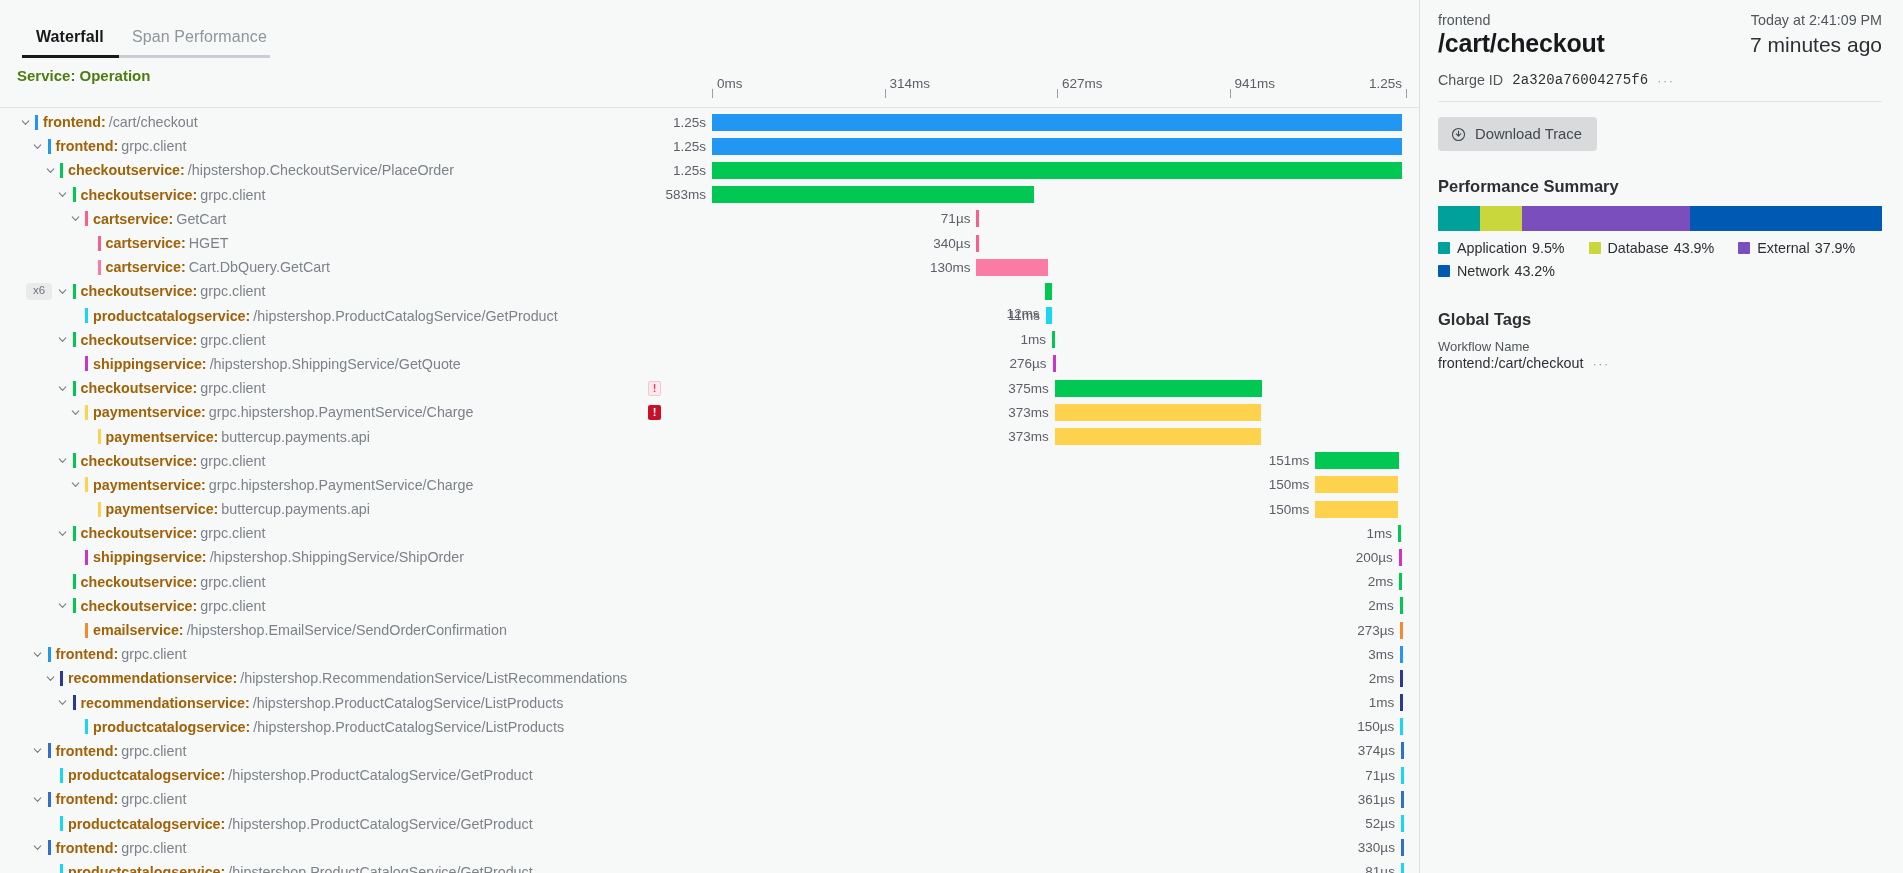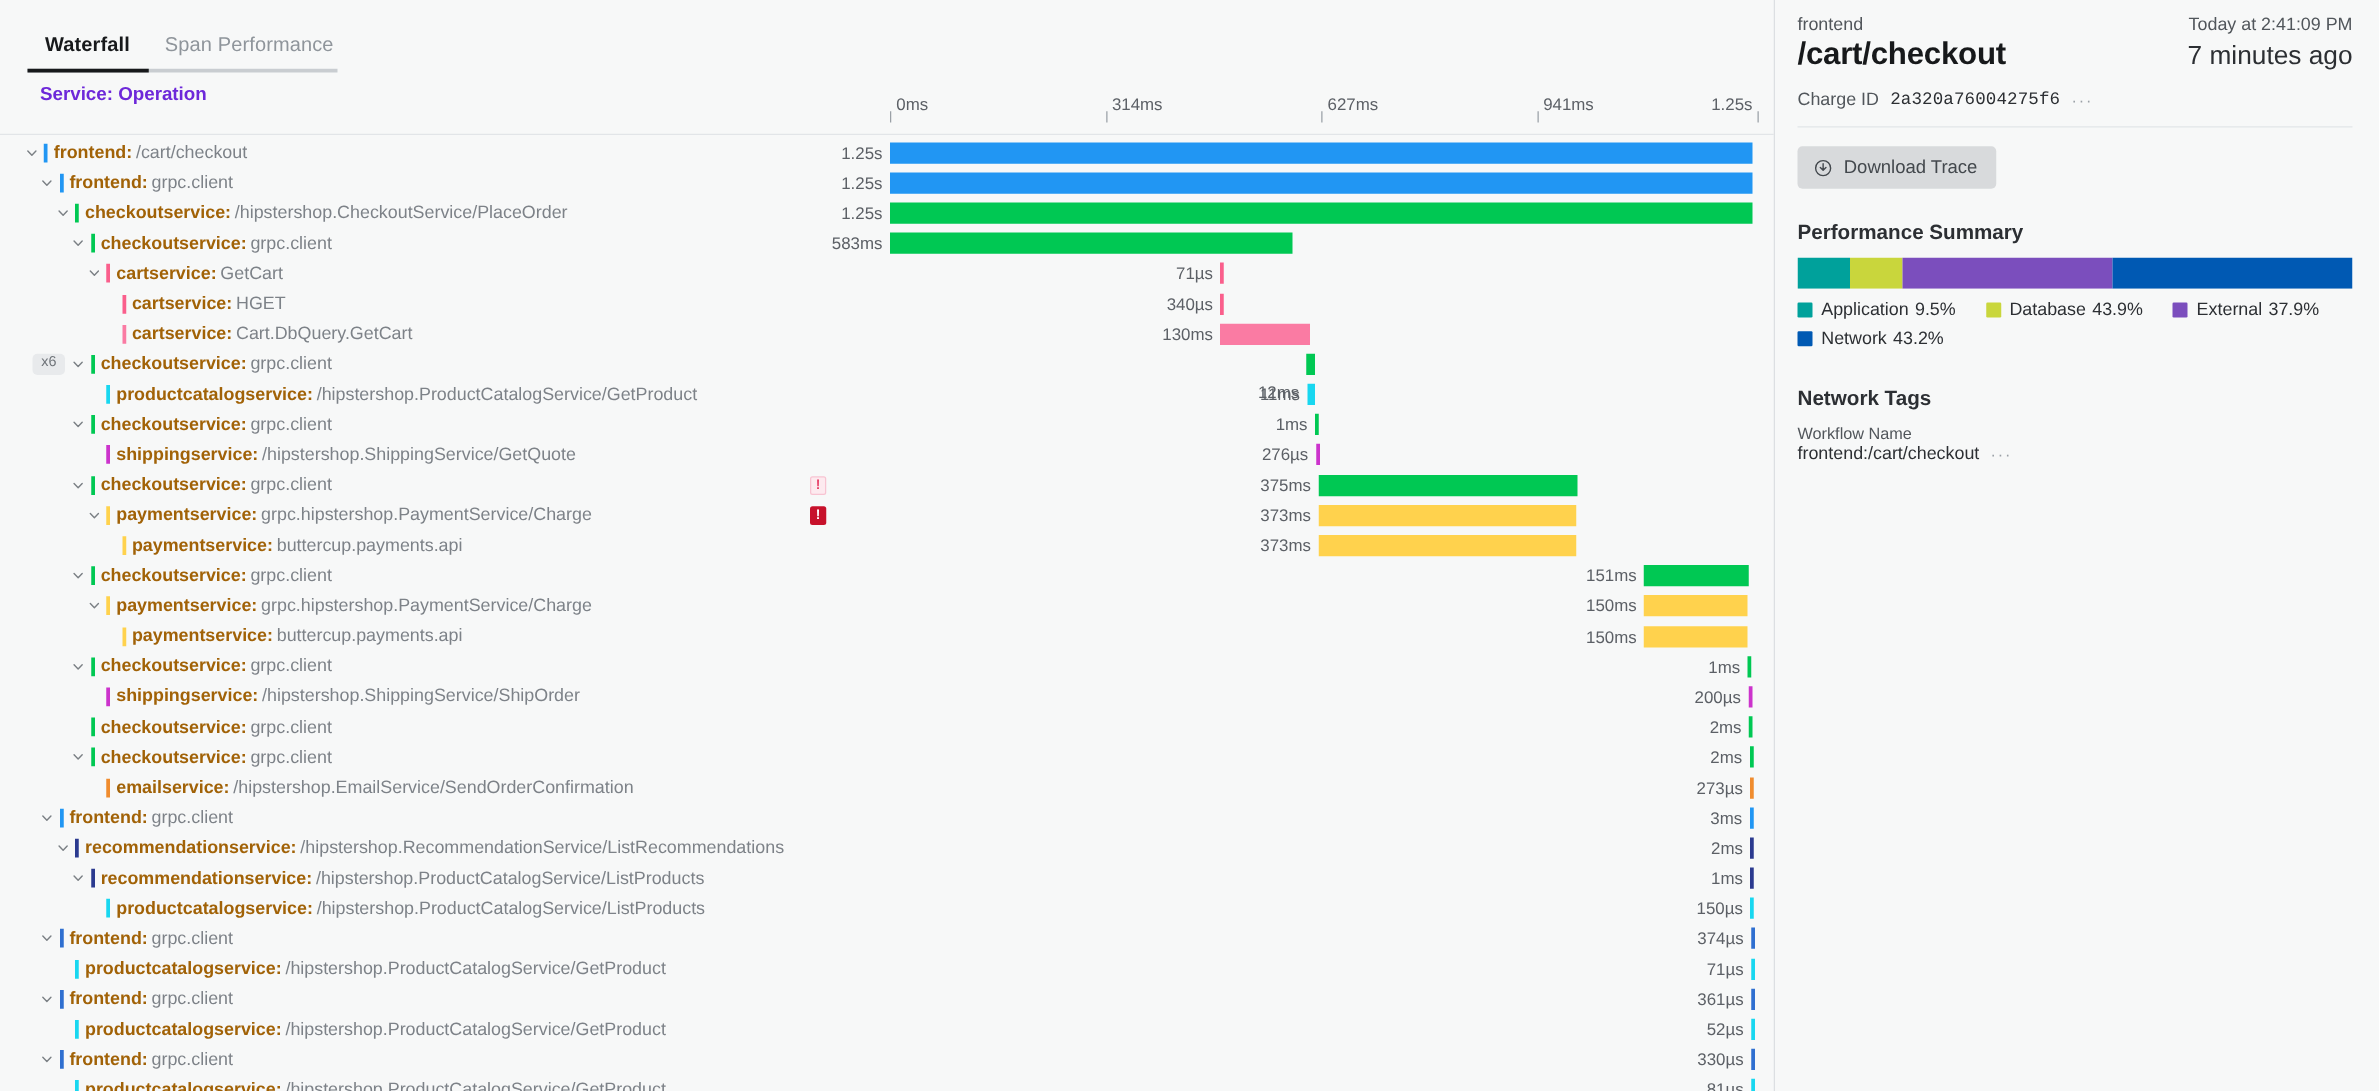--- a/index.html
+++ b/index.html
@@ -32,21 +32,21 @@
   }
   .tab.active { color: #17191b; font-weight: 600; }
   .tabs-underline {
     position: absolute; left: 22px; bottom: 0;
     width: 248px; height: 3px; background: #c9cdd1;
   }
   .tabs-underline .sel { width: 97px; height: 3px; background: #17191b; }
 
   .col-header {
     height: 34px; display: flex; align-items: center;
-    padding-left: 32px; font-size: 15px; font-weight: 700; color: #6d28d9;
+    padding-left: 17px; font-size: 15px; font-weight: 700; color: #4d7c0f;
   }
 
   
   .axis {
     position: absolute; left: 712px; top: 76px;
     width: 690px; height: 26px;
   }
   .axis .tick {
     position: absolute; top: 0; font-size: 13.5px; color: #5c6066;
     white-space: nowrap;
@@ -684,21 +684,21 @@
           </div>
           <div class="item">
             <span class="sw" style="background: rgb(0, 89, 179);"></span>
             <span class="lbl">Network</span>
             <span>43.2%</span>
           </div>
         </div>
 
       <div style="height:24px"></div>
 
-      <div class="sec-title">Network Tags</div>
+      <div class="sec-title">Global Tags</div>
       <div>
         <div class="tag-k">Workflow Name</div>
         <div class="tag-v">
           <span>frontend:/cart/checkout</span>
           <span class="dots">···</span>
         </div>
       </div>
     </div>
   </div>
 </div>

